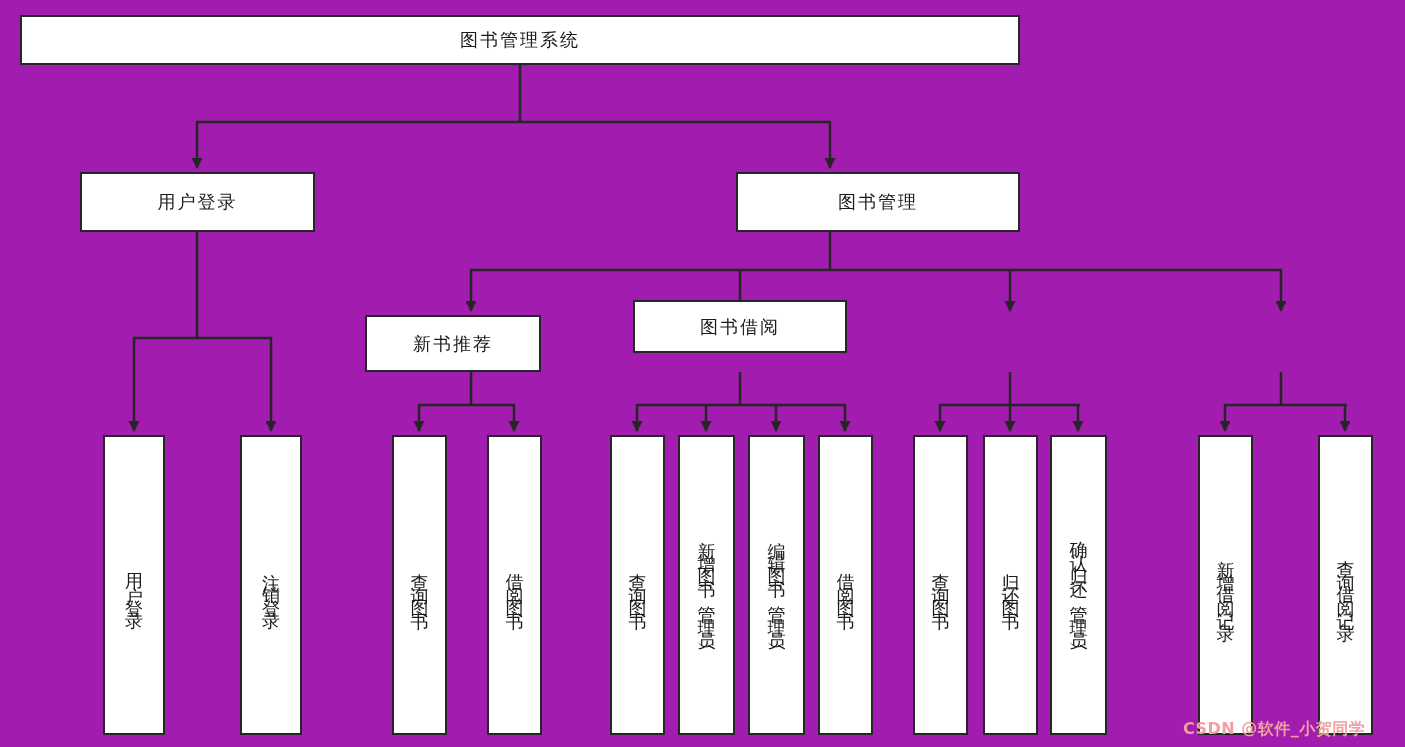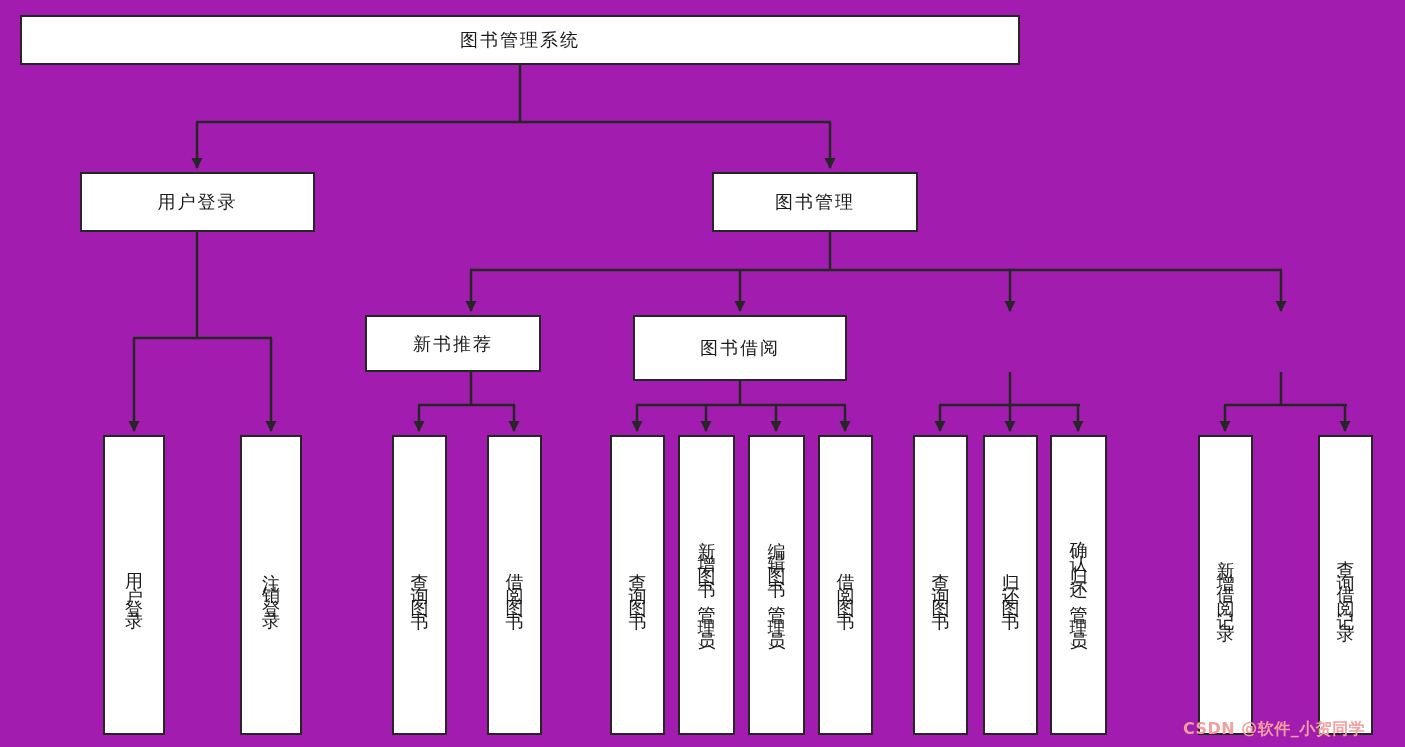--- a/index.html
+++ b/index.html
@@ -95,24 +95,24 @@
 
     <line x1="1281" y1="372" x2="1281" y2="405"></line>
     <line x1="1224" y1="405" x2="1347" y2="405"></line>
     <line x1="1225" y1="405" x2="1225" y2="431" marker-end="url(#arrow)"></line>
     <line x1="1345" y1="405" x2="1345" y2="431" marker-end="url(#arrow)"></line>
   </svg>
 
   <div class="node" style="left:20px; top:15px; width:1000px; height:50px;">图书管理系统</div>
 
   <div class="node" style="left:80px; top:172px; width:235px; height:60px;">用户登录</div>
-  <div class="node" style="left:712px; top:172px; width:206px; height:60px;">图书管理</div>
+  <div class="node" style="left:736px; top:172px; width:284px; height:60px;">图书管理</div>
 
   <div class="node" style="left:365px; top:315px; width:176px; height:57px;">新书推荐</div>
-  <div class="node" style="left:633px; top:315px; width:214px; height:66px;">图书借阅</div>
+  <div class="node" style="left:633px; top:300px; width:214px; height:53px;">图书借阅</div>
 
   <div class="node vnode" style="left:103px; top:435px; width:62px; height:300px;">用户登录</div>
   <div class="node vnode" style="left:240px; top:435px; width:62px; height:300px;">注销登录</div>
 
   <div class="node vnode" style="left:392px; top:435px; width:55px; height:300px;">查询图书</div>
   <div class="node vnode" style="left:487px; top:435px; width:55px; height:300px;">借阅图书</div>
 
   <div class="node vnode" style="left:610px; top:435px; width:55px; height:300px;">查询图书</div>
   <div class="node vnode" style="left:678px; top:435px; width:57px; height:300px;">新增图书（管理员）</div>
   <div class="node vnode" style="left:748px; top:435px; width:57px; height:300px;">编辑图书（管理员）</div>

